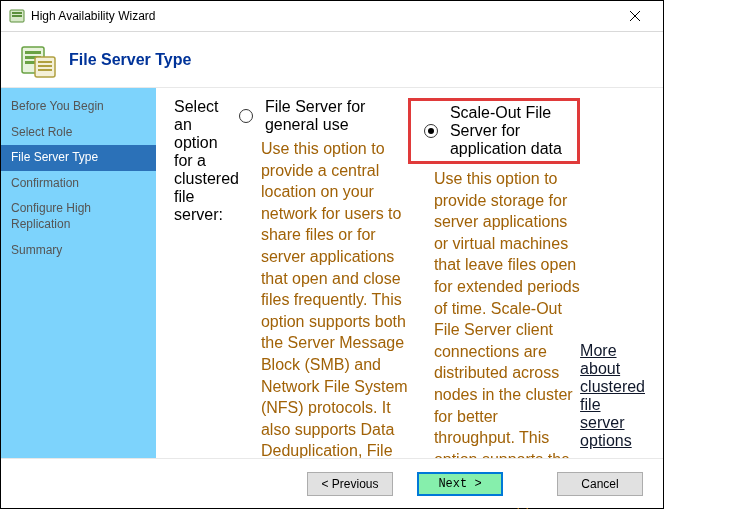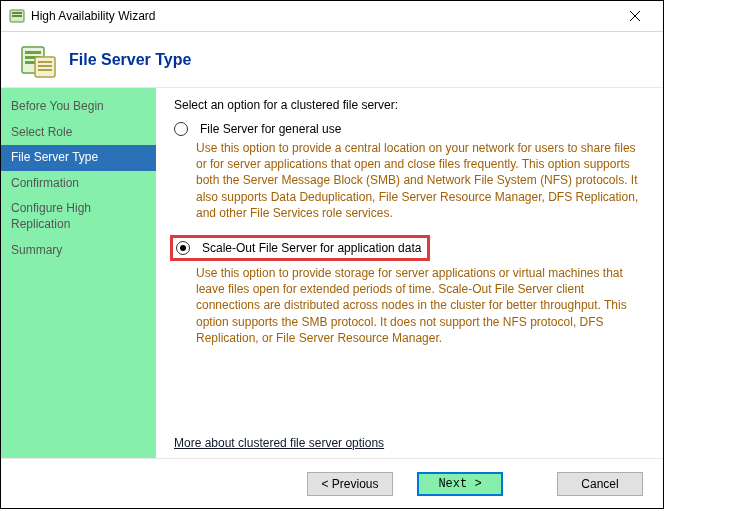--- a/index.html
+++ b/index.html
@@ -72,40 +72,39 @@
     }
     .body {
       flex: 1;
       display: flex;
       border-top: 1px solid #e8e8e8;
       min-height: 0;
     }
     .sidebar {
       width: 155px;
       padding: 6px 0;
-      background: #86efac;
+      background: #7dd3fc;
     }
     .step {
       padding: 5px 10px;
       font-size: 12px;
       color: #555;
       cursor: pointer;
       line-height: 1.3;
     }
     .step.active {
       background: #2b71b8;
       color: #fff;
     }
     .content {
       flex: 1;
       padding: 10px 18px 8px 18px;
-      font-size: 12px;
+      font-size: 16px;
       color: #000;
       display: flex;
-      flex-direction: column;
       min-height: 0;
     }
     .prompt {
       margin-bottom: 10px;
     }
     .option {
       margin-bottom: 14px;
     }
     .option .radio-row {
       display: flex;
@@ -132,21 +131,21 @@
       top: 3px;
       left: 3px;
     }
     .option .desc {
       margin-left: 22px;
       color: #a16207;
       line-height: 1.35;
     }
     .highlight-box {
       border: 3px solid #e03a3a;
-      padding: 3px 6px 3px 3px;
+      padding: 3px 6px 3px 13px;
       display: inline-flex;
       align-items: center;
       gap: 8px;
       margin-left: -4px;
     }
     .link-row {
       margin-top: auto;
       padding-top: 30px;
     }
     .link {

